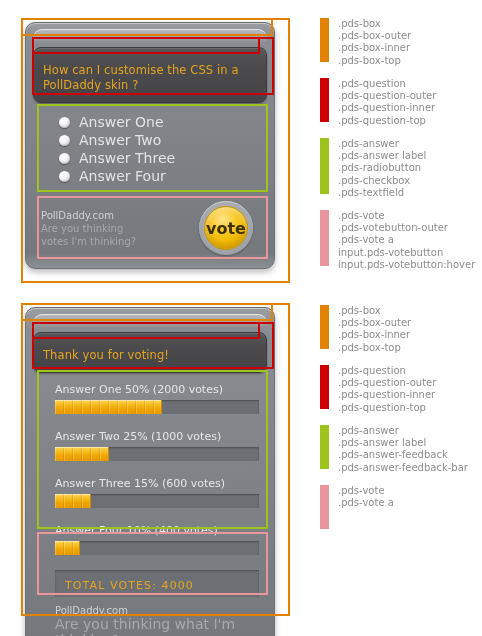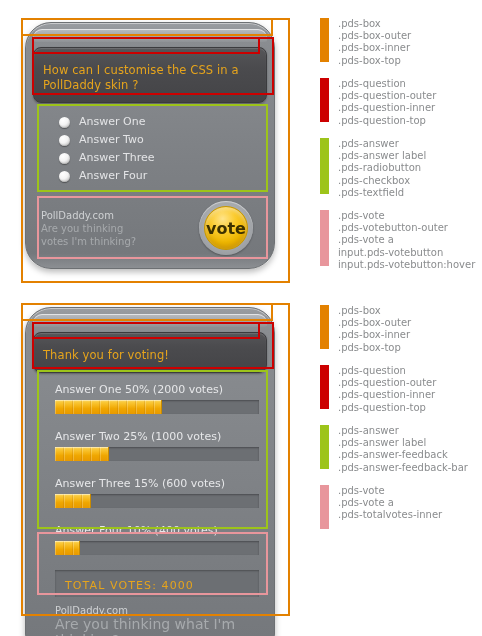--- a/index.html
+++ b/index.html
@@ -13,21 +13,21 @@
     width: 482px;
     height: 636px;
     overflow: hidden;
     background: #ffffff;
   }
 
   
   .poll-widget {
     position: absolute;
     width: 250px;
-    border-radius: 26px;
+    border-radius: 10px;
     background: linear-gradient(to bottom, #9a9da1 0%, #8a8d91 6%, #7f8286 50%, #75787c 94%, #8c8f93 100%);
     box-shadow: 0 3px 6px rgba(0,0,0,0.28), inset 0 1px 0 rgba(255,255,255,0.45);
     border: 1px solid #6d7073;
     padding: 7px;
     box-sizing: border-box;
   }
   .widget-topbar {
     height: 13px;
     border-radius: 9px 9px 3px 3px;
     background: linear-gradient(to bottom, #b9bcc0 0%, #a2a5a9 55%, #8f9296 100%);
@@ -66,21 +66,21 @@
     width: 11px;
     height: 11px;
     border-radius: 50%;
     background: radial-gradient(circle at 35% 28%, #ffffff 0%, #f3f3f3 45%, #c9c9c9 78%, #a6a6a6 100%);
     box-shadow: 0 1px 1px rgba(0,0,0,0.35), inset 0 -1px 1px rgba(0,0,0,0.12);
     margin-right: 9px;
     flex: none;
   }
   .answer-label {
     color: #e3e4e6;
-    font-size: 11px;
+    font-size: 14px;
     line-height: 14px;
   }
 
   
   .pds-vote {
     padding: 8px 2px 6px 8px;
     display: flex;
     align-items: center;
     justify-content: space-between;
     min-height: 48px;
@@ -377,17 +377,16 @@
       <span>.pds-answer-feedback</span>
       <span>.pds-answer-feedback-bar</span>
     </div>
   </div>
 
   <div class="legend-group" style="left:320px; top:485px;">
     <div class="swatch" style="height:44px; background:#e8969c;"></div>
     <div class="legend-lines">
       <span>.pds-vote</span>
       <span>.pds-vote a</span>
-      <span>.pds-totalvotes-inner</span>
     </div>
   </div>
 
 </div>
 
 </body></html>

